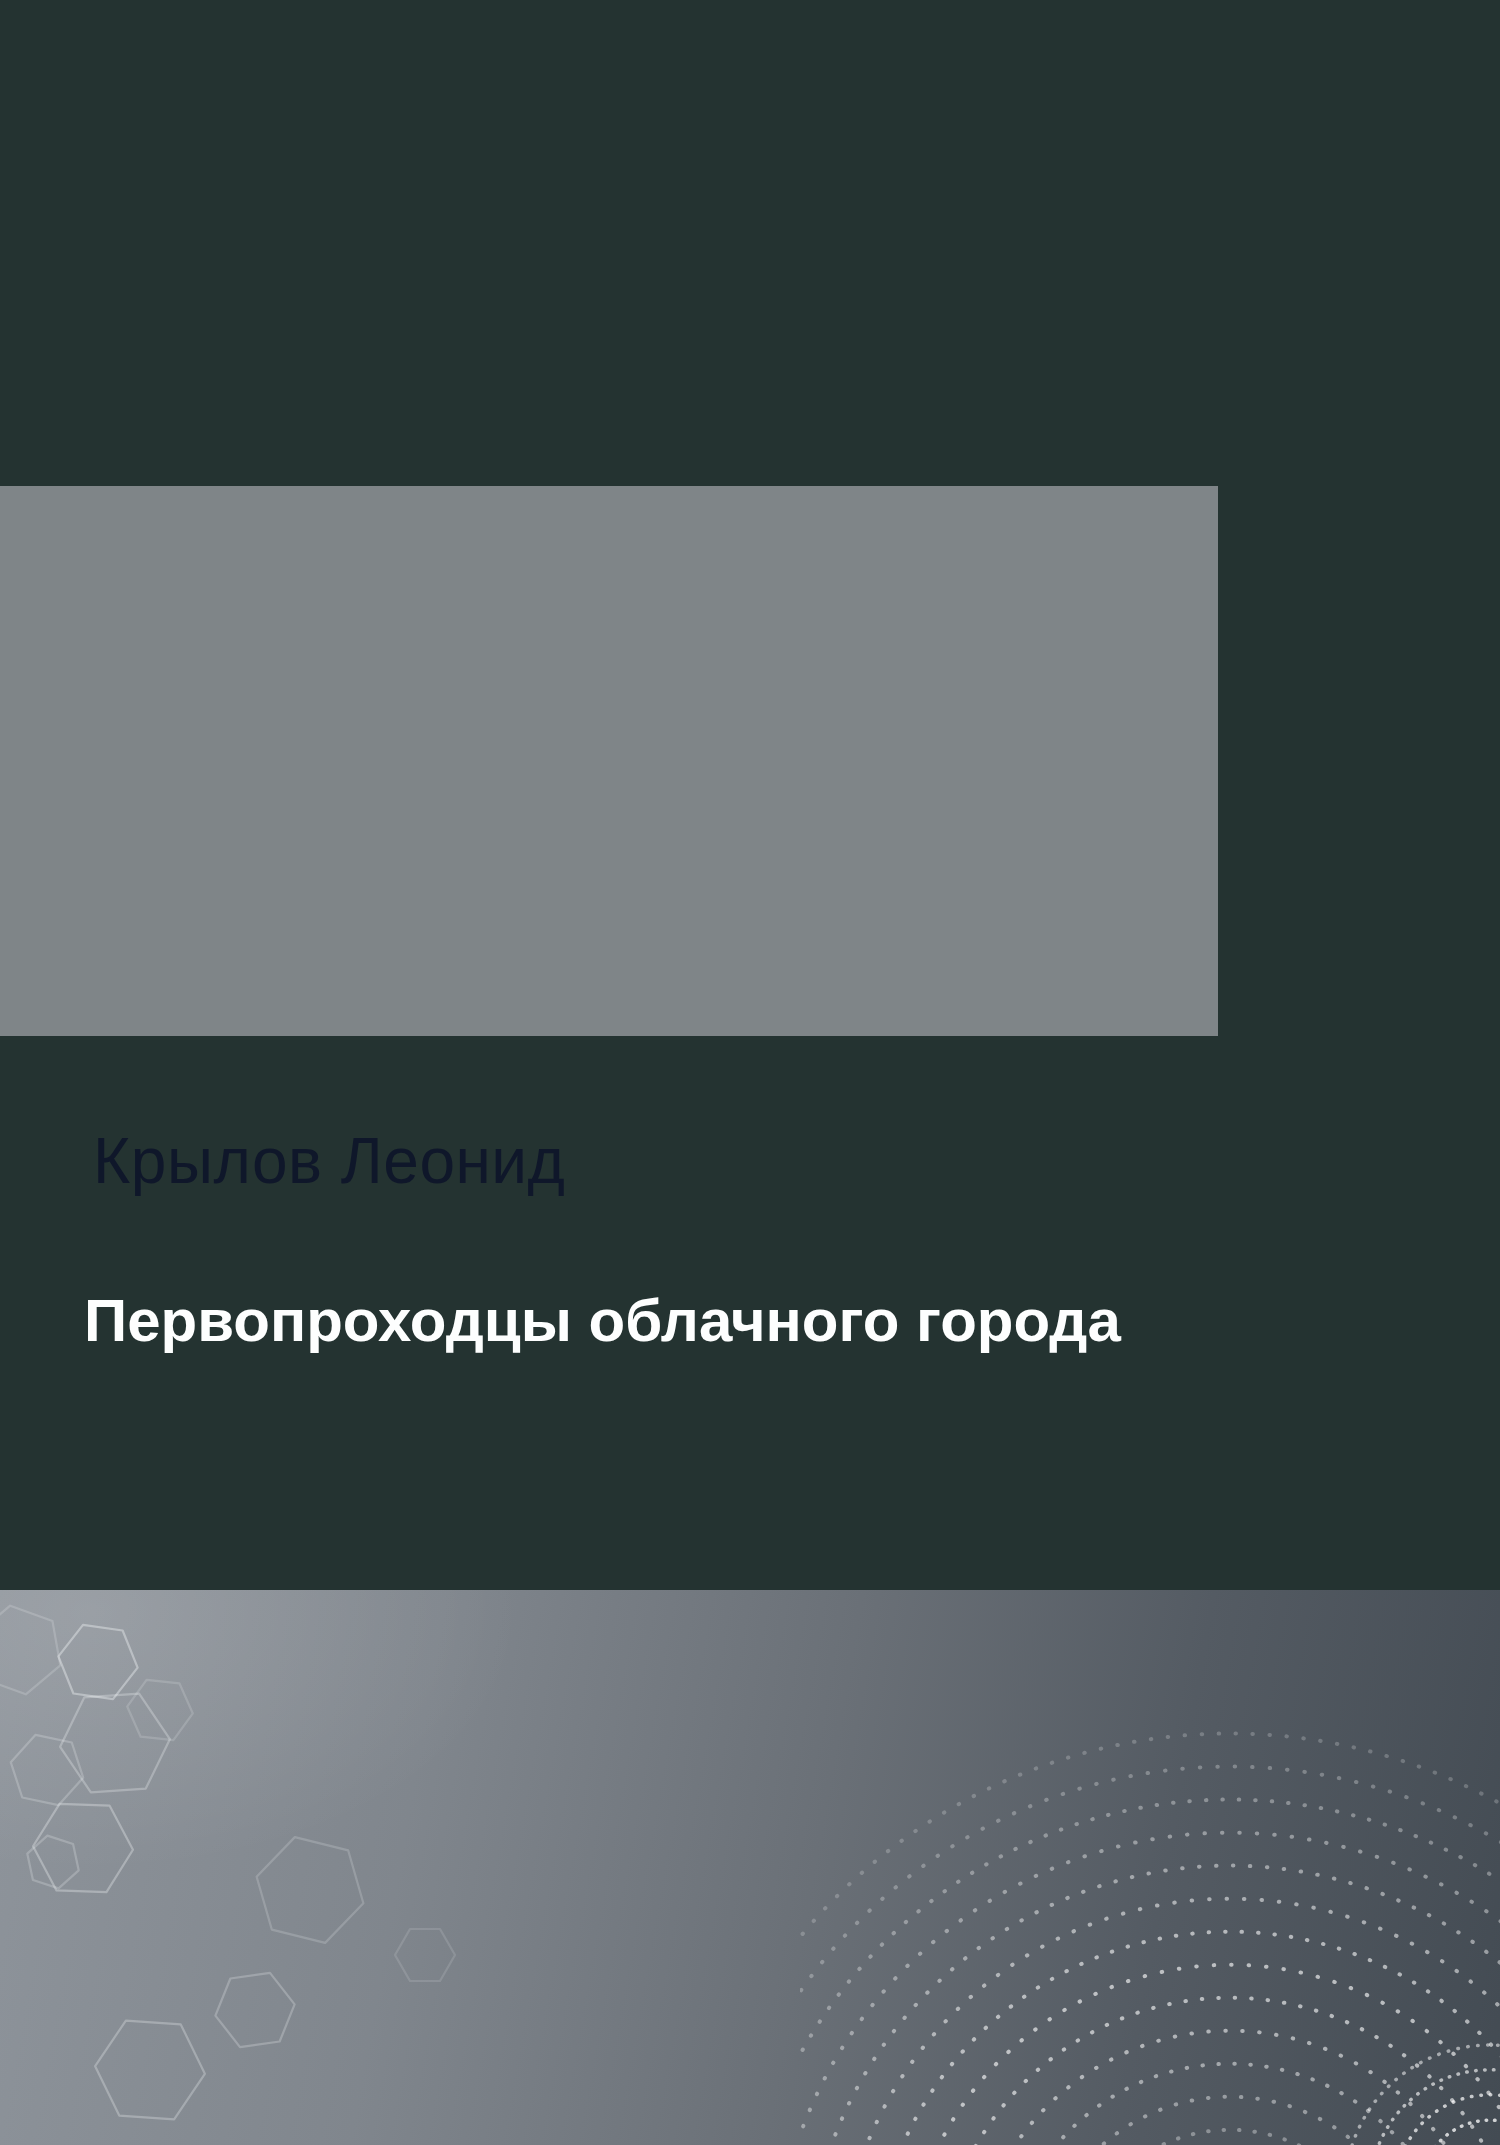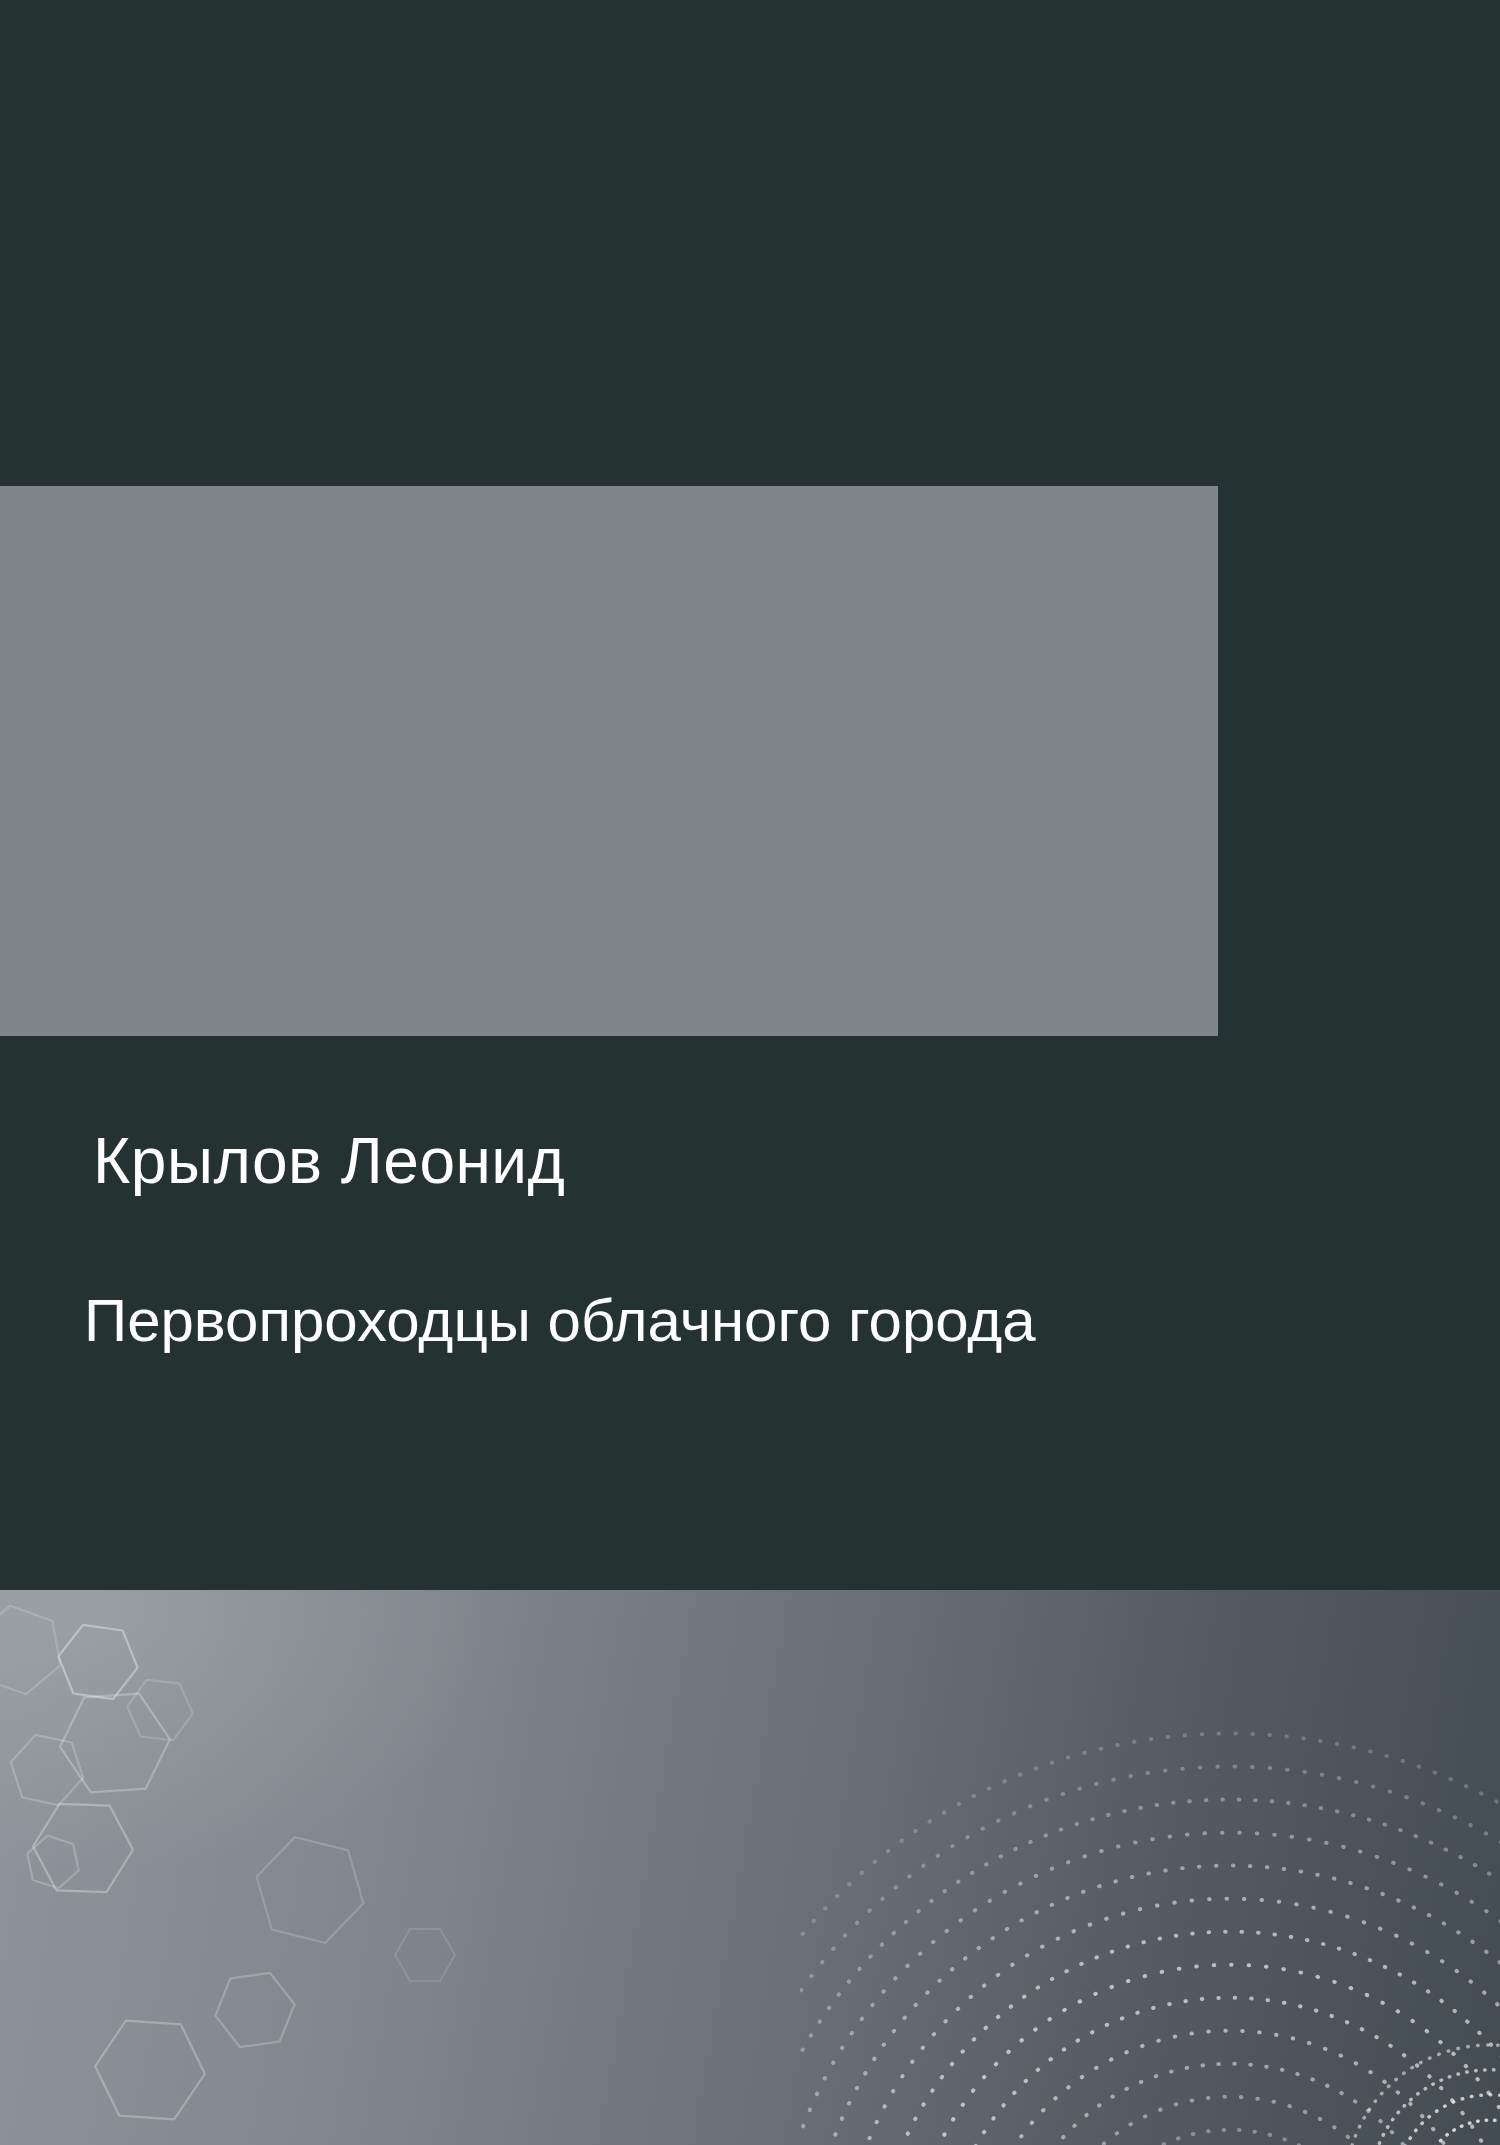--- a/index.html
+++ b/index.html
@@ -17,29 +17,29 @@
     position: absolute;
     left: 0; top: 486px;
     width: 1218px; height: 550px;
     background: #7f8588;
   }
   .author {
     position: absolute;
     left: 93px; top: 638px;
     font-size: 64px;
     font-weight: 400;
-    color: #ffffff;
+    color: #0f172a;
     letter-spacing: 0.5px;
     white-space: nowrap;
   }
   .book-title {
     position: absolute;
     left: 84px; top: 800px;
     font-size: 60px;
-    font-weight: 400;
+    font-weight: 700;
     color: #fdfefe;
     letter-spacing: 0px;
     white-space: nowrap;
   }
 
   
   .banner {
     position: absolute;
     left: 0; top: 1590px;
     width: 1500px; height: 555px;

